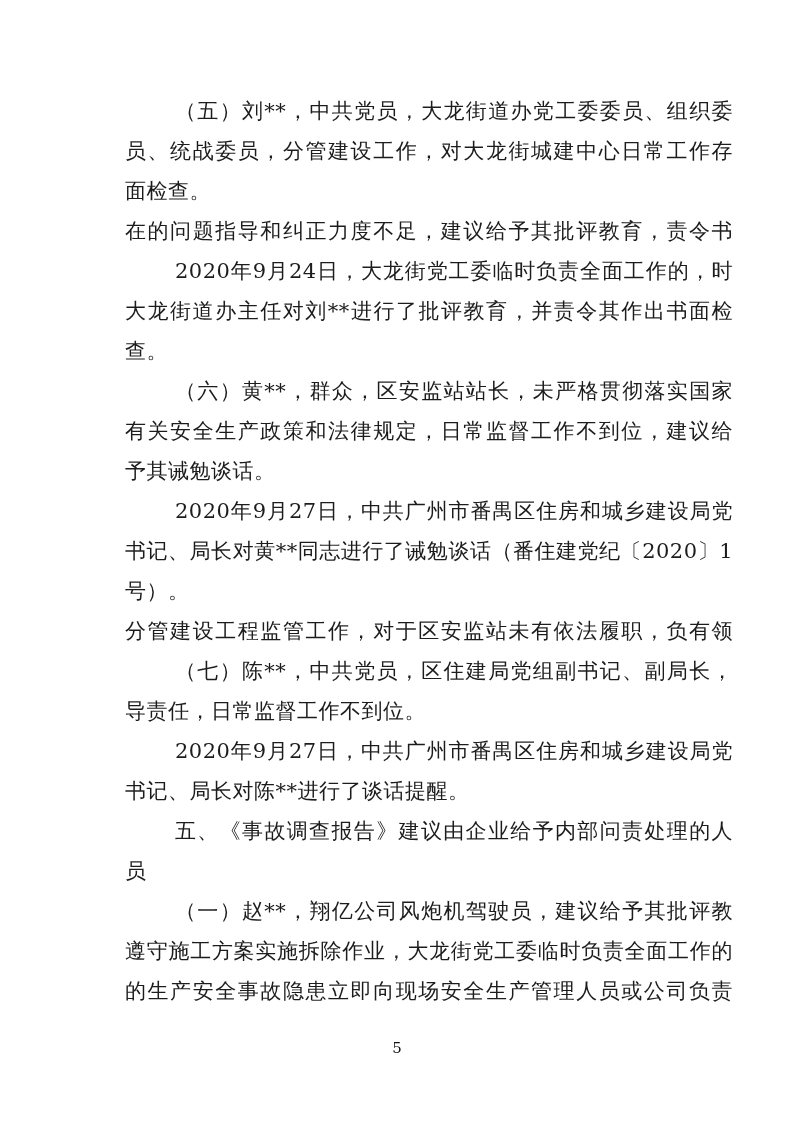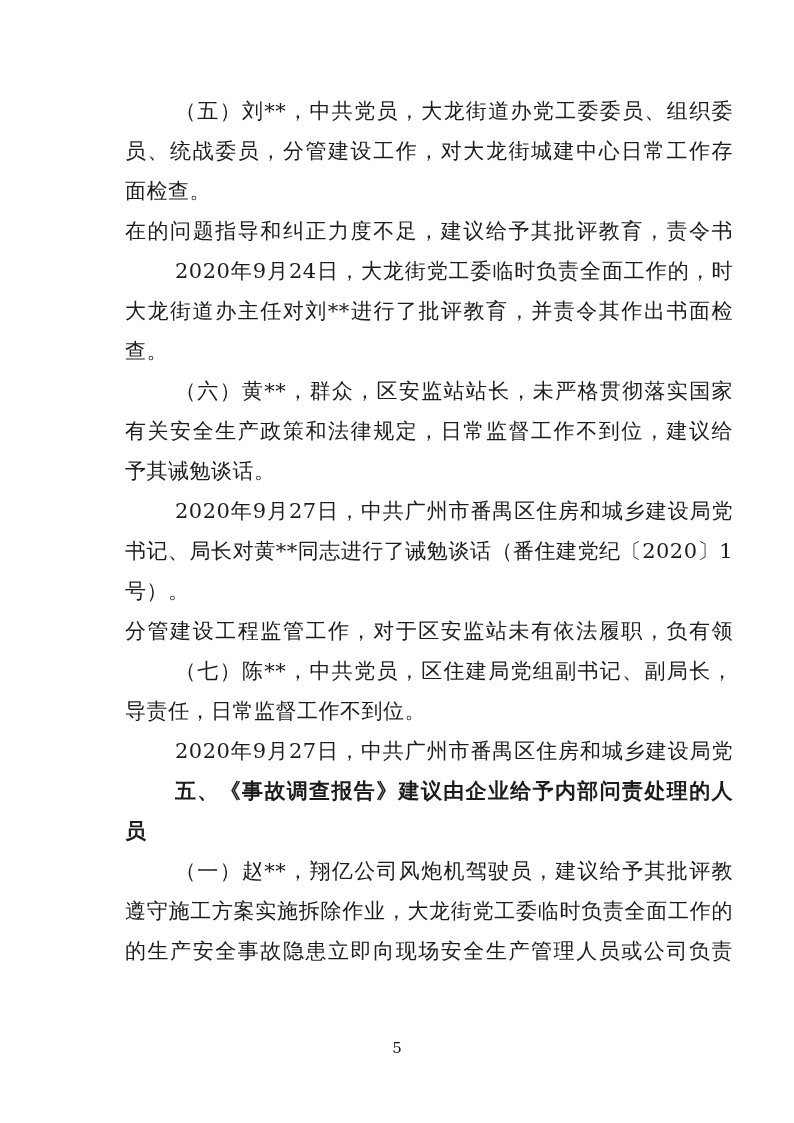--- a/index.html
+++ b/index.html
@@ -35,21 +35,21 @@
   .line.fill {
     white-space: normal;
     text-align: justify;
     text-align-last: justify;
   }
   .line.indent {
     text-indent: 50px;
   }
   .line.heading {
     font-family: "DejaVu Sans", "Liberation Sans", sans-serif;
-    font-weight: 700;
+    font-weight: 400;
   }
   .page-number {
     position: absolute;
     top: 1038px;
     left: 0;
     width: 794px;
     text-align: center;
     font-size: 15px;
     line-height: 20px;
     color: #111111;
@@ -88,20 +88,21 @@
     </div>
 
     <div>
       <div class="line fill">分管建设工程监管工作，对于区安监站未有依法履职，负有领</div>
       <div class="line fill indent">（七）陈**，中共党员，区住建局党组副书记、副局长，</div>
       <div class="line">导责任，日常监督工作不到位。</div>
     </div>
 
     <div>
       <div class="line fill indent">2020年9月27日，中共广州市番禺区住房和城乡建设局党组</div>
+      <div class="line">书记、局长对陈**进行了谈话提醒。</div>
     </div>
 
     <div>
       <div class="line fill indent heading">五、《事故调查报告》建议由企业给予内部问责处理的人</div>
       <div class="line heading">员</div>
     </div>
 
     <div>
       <div class="line fill indent">（一）赵**，翔亿公司风炮机驾驶员，建议给予其批评教育</div>
       <div class="line fill">遵守施工方案实施拆除作业，大龙街党工委临时负责全面工作的</div>

